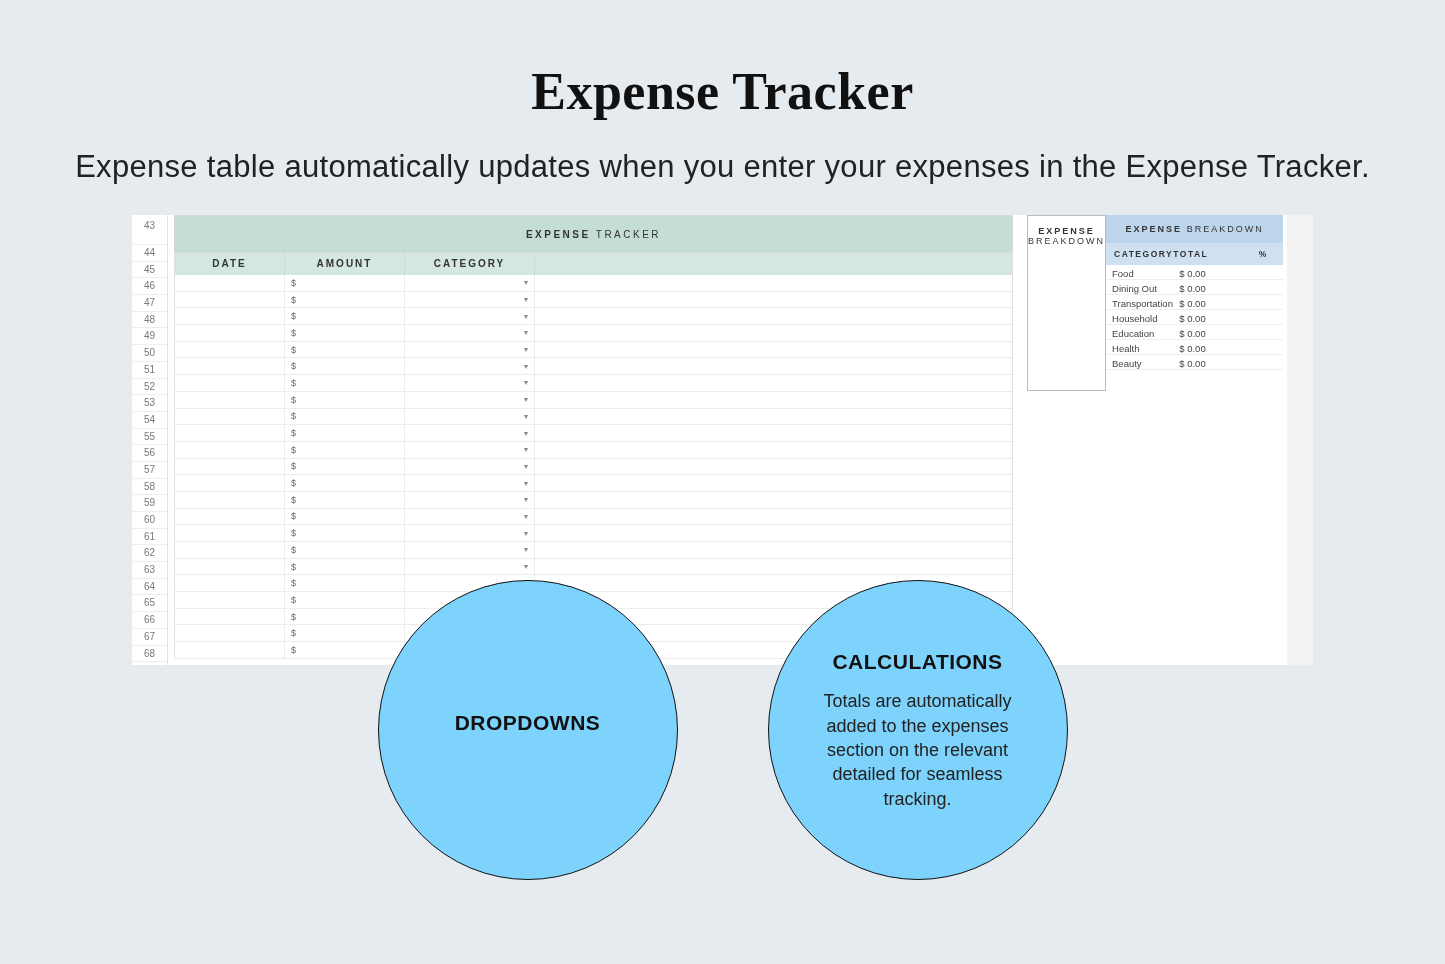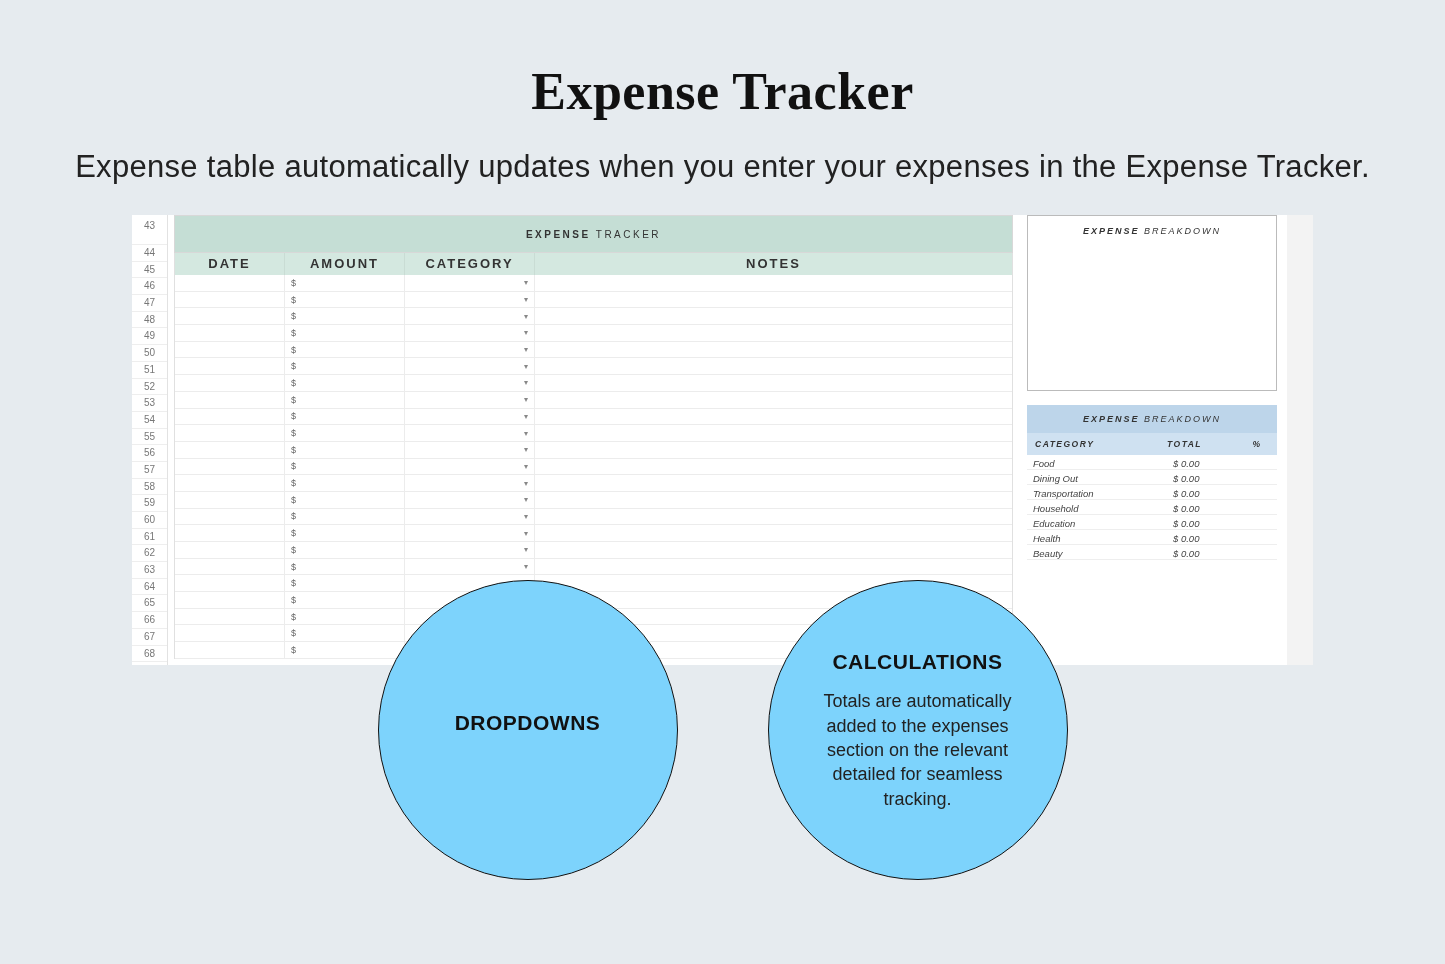--- a/index.html
+++ b/index.html
@@ -66,21 +66,21 @@
     letter-spacing: 2.5px;
     color: #333;
     border: 1px solid #d8d8d8;
   }
   .tracker-header b { font-weight: 700; }
   .col-headers {
     display: flex;
     background: #d4e8e0;
     height: 22px;
     line-height: 22px;
-    font-size: 13px;
+    font-size: 10px;
     letter-spacing: 2px;
     font-weight: 700;
     color: #333;
     border-left: 1px solid #e0e0e0;
     border-right: 1px solid #e0e0e0;
   }
   .col-headers div { text-align: center; border-right:1px solid #c9dcd4;}
   .c-date { width: 110px; }
   .c-amount { width: 120px; }
   .c-category { width: 130px; }
@@ -93,22 +93,21 @@
     font-size: 9px;
     color: #666;
   }
   .trow > div { border-right: 1px solid #ececec; padding-left:6px; display:flex; align-items:center;}
   .trow .c-notes { border-right:none;}
   .dd-arrow { margin-left:auto; margin-right:6px; font-size:8px; color:#888;}
   .right-col {
     width: 260px;
     padding-right: 10px;
     display:flex;
-    flex-direction:column;
-    font-style:italic;
+    flex-direction:row;
   }
   .chart-box {
     border: 1px solid #bbb;
     height: 176px;
     background:#fff;
     margin-bottom: 14px;
   }
   .chart-box-title {
     text-align:center;
     font-size:9px;
@@ -213,21 +212,20 @@
 
   <div class="left-sheet">
     <div class="tracker-header">
       <b>EXPENSE</b>
       <span>TRACKER</span>
     </div>
     <div class="col-headers">
       <div class="c-date">DATE</div>
       <div class="c-amount">AMOUNT</div>
       <div class="c-category">CATEGORY</div>
-      <div class="c-notes">NOTES</div>
     </div>
     <div class="rows" id="trows">
         <div class="trow">
           <div class="c-date"></div>
           <div class="c-amount">$</div>
           <div class="c-category">
             <span class="dd-arrow">▾</span>
           </div>
           <div class="c-notes"></div>
         </div>

